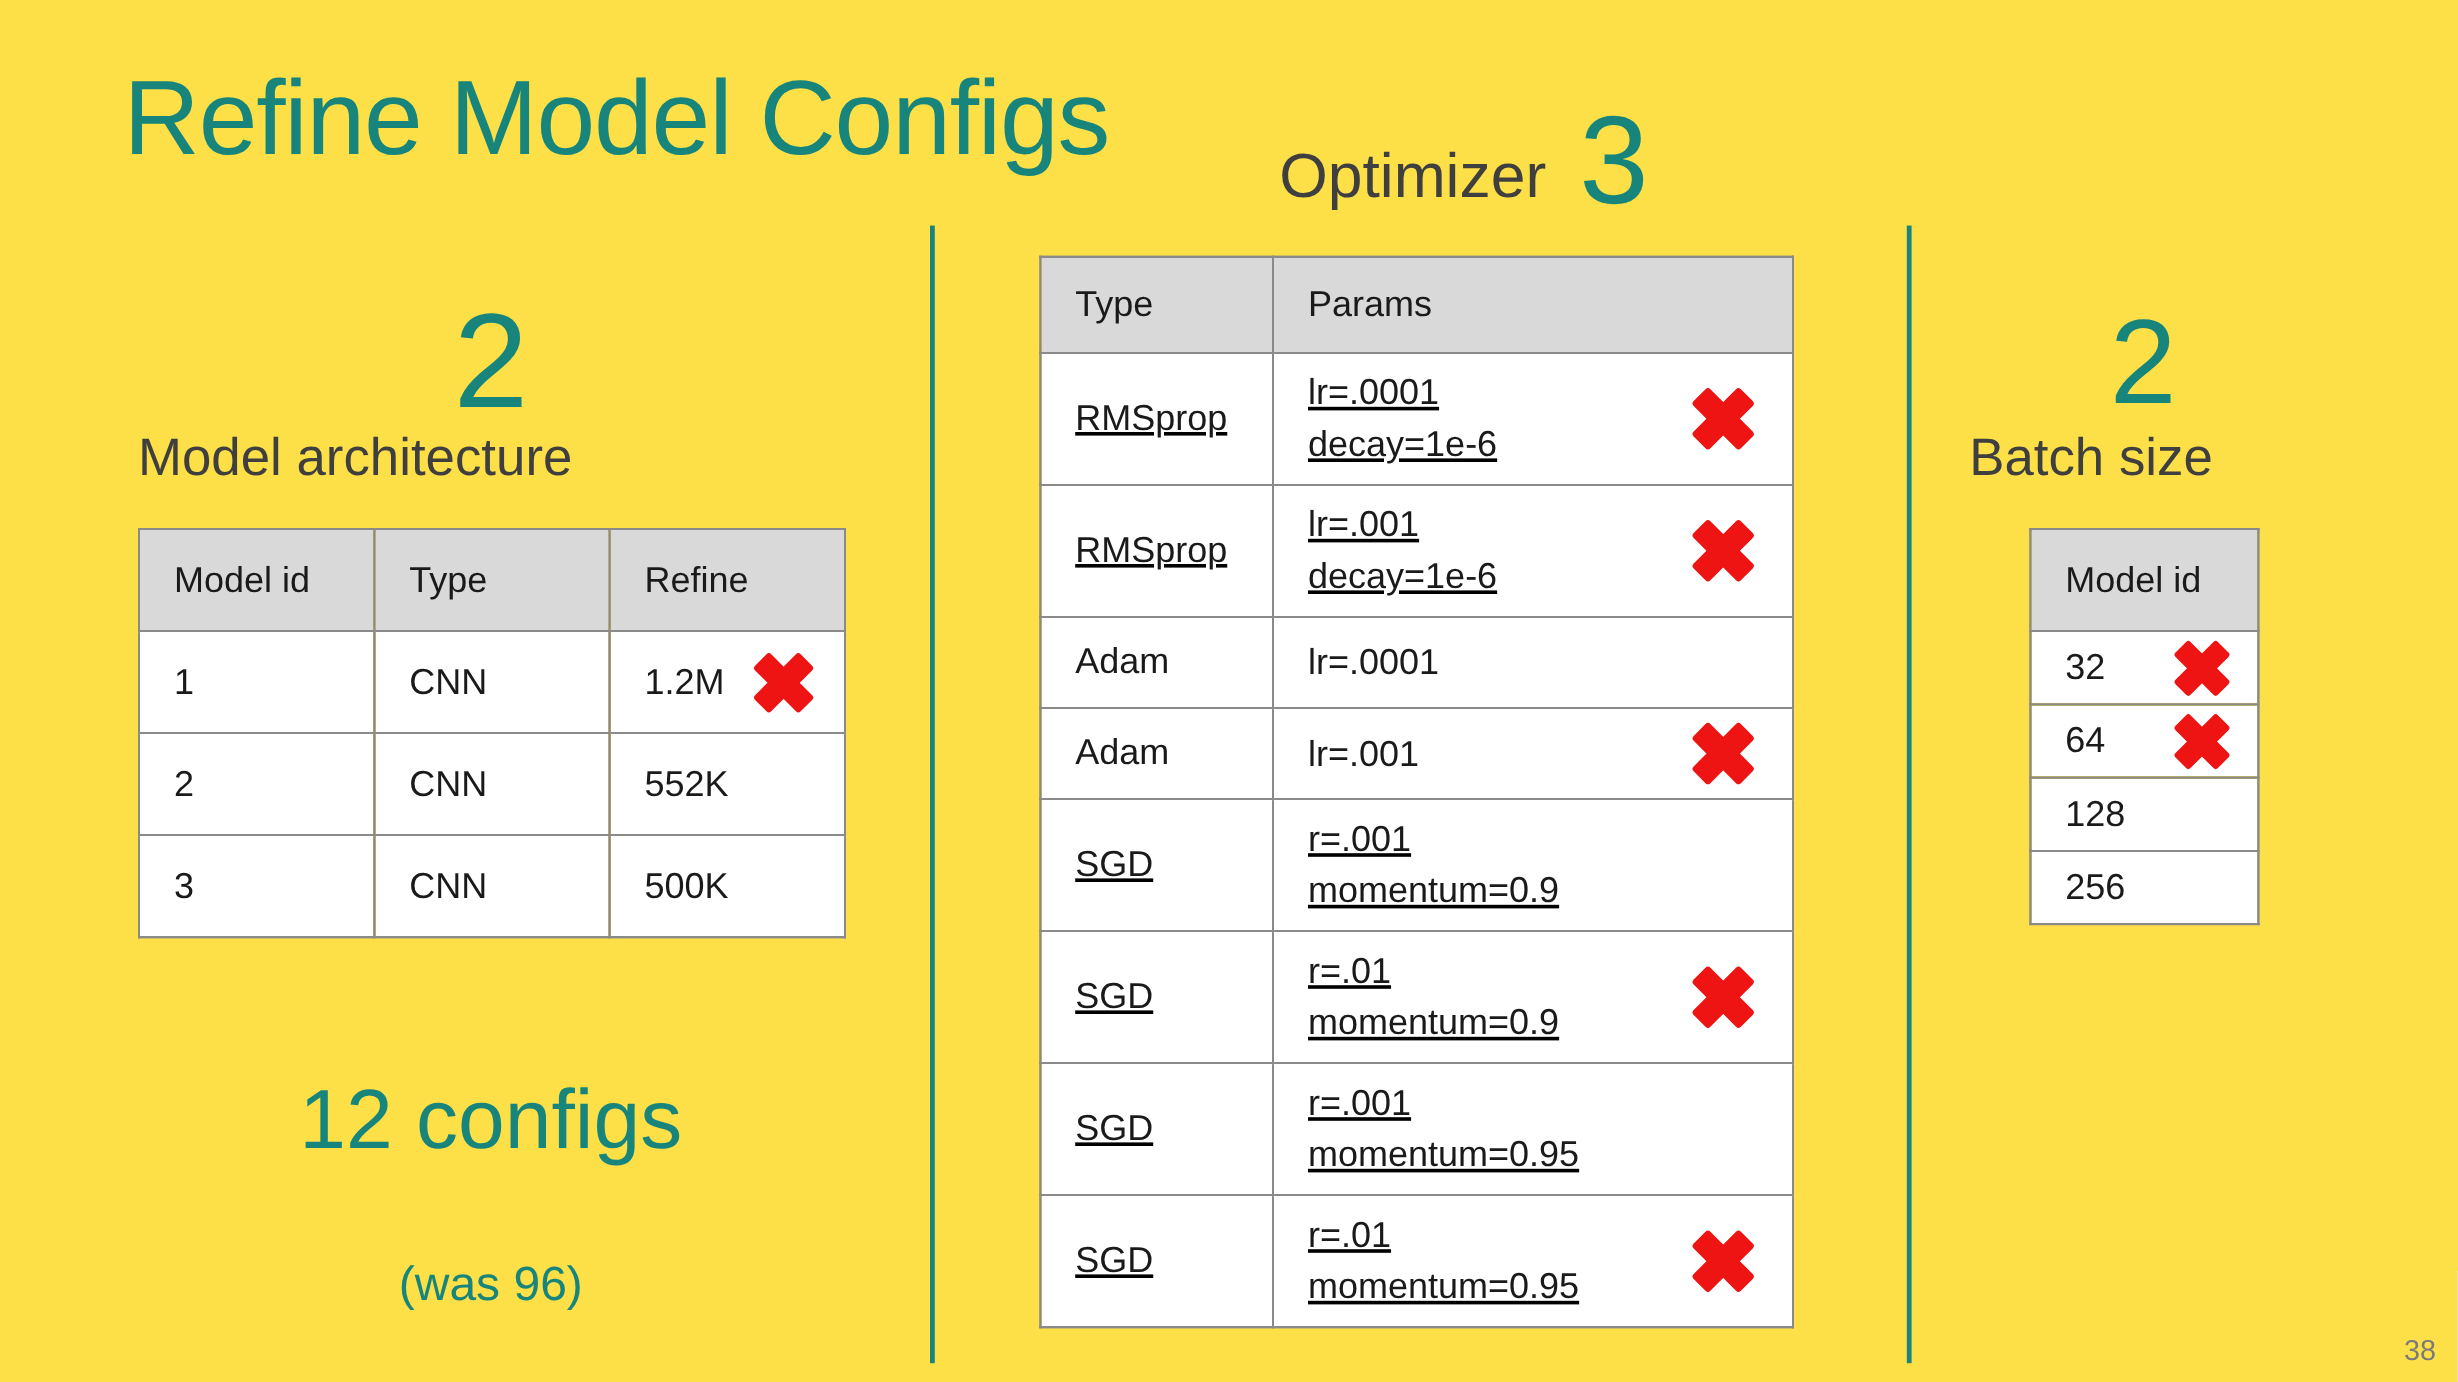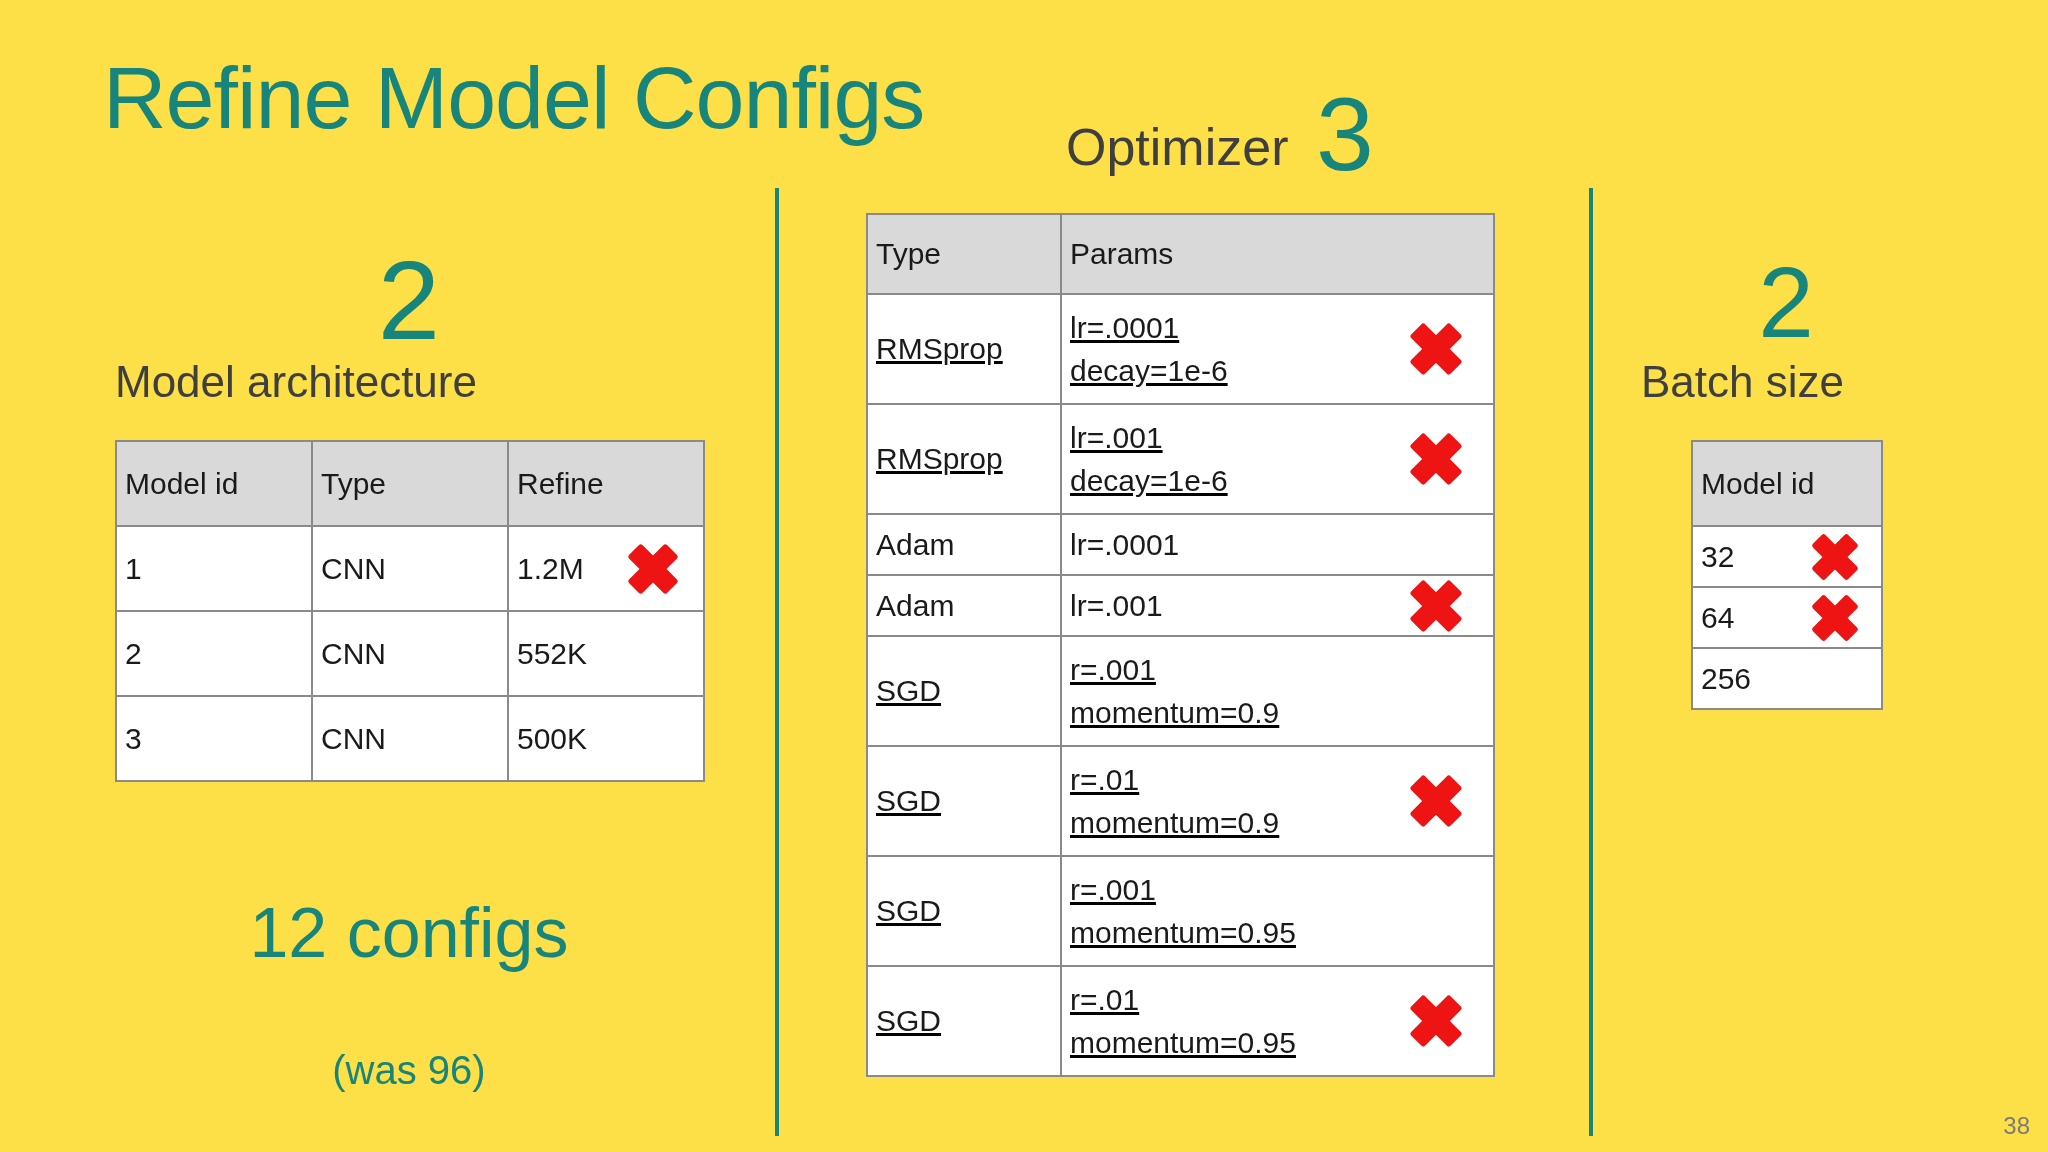--- a/index.html
+++ b/index.html
@@ -60,34 +60,34 @@
   .divider{width:4px;height:948px;top:188px;background:var(--teal);}
   .divider-left{left:775px;}
   .divider-right{left:1589px;}
 
   
   table{border-collapse:collapse;table-layout:fixed;}
   td,th{
     border:2px solid var(--table-border);
     font-size:30px;font-weight:normal;color:var(--text-black);
     text-align:left;vertical-align:middle;
-    padding:0 0 0 8px;
+    padding:0 0 0 28px;
     position:relative;
     background:#FFFFFF;
   }
   th{background:var(--header-bg);}
   .tbl-left{left:115px;top:440px;}
   .tbl-left col{width:196px;}
   .tbl-left tr{height:85px;}
   .tbl-mid{left:866px;top:213px;}
   .tbl-mid .c1{width:194px;}
   .tbl-mid .c2{width:433px;}
   .tbl-mid tr.hdr{height:80px;}
   .tbl-mid tr.tall{height:110px;text-decoration:underline;}
-  .tbl-mid tr.short{height:61px;}
+  .tbl-mid tr.short{height:76px;}
   .tbl-right{left:1691px;top:440px;}
   .tbl-right col{width:190px;}
   .tbl-right tr{height:61px;}
   .tbl-right tr.hdr{height:85px;}
   .param-line{line-height:43px;}
 
   
   .xmark{
     position:absolute;top:50%;transform:translateY(-50%);
     display:block;
@@ -307,20 +307,26 @@
                 <g fill="#EE1414">
                   <rect x="2" y="33" width="96" height="34" rx="5" transform="rotate(45 50 50)" fill="#EE1414"></rect>
                   <rect x="2" y="33" width="96" height="34" rx="5" transform="rotate(-45 50 50)" fill="#EE1414"></rect>
                 </g>
               </svg>
         </span>
       </td>
     </tr>
     <tr>
       <td>
+        <span>128</span>
+        
+      </td>
+    </tr>
+    <tr>
+      <td>
         <span>256</span>
         
       </td>
     </tr>
   </tbody>
     </table>
 
   <div class="abs page-number">38</div>
 
 </div>

